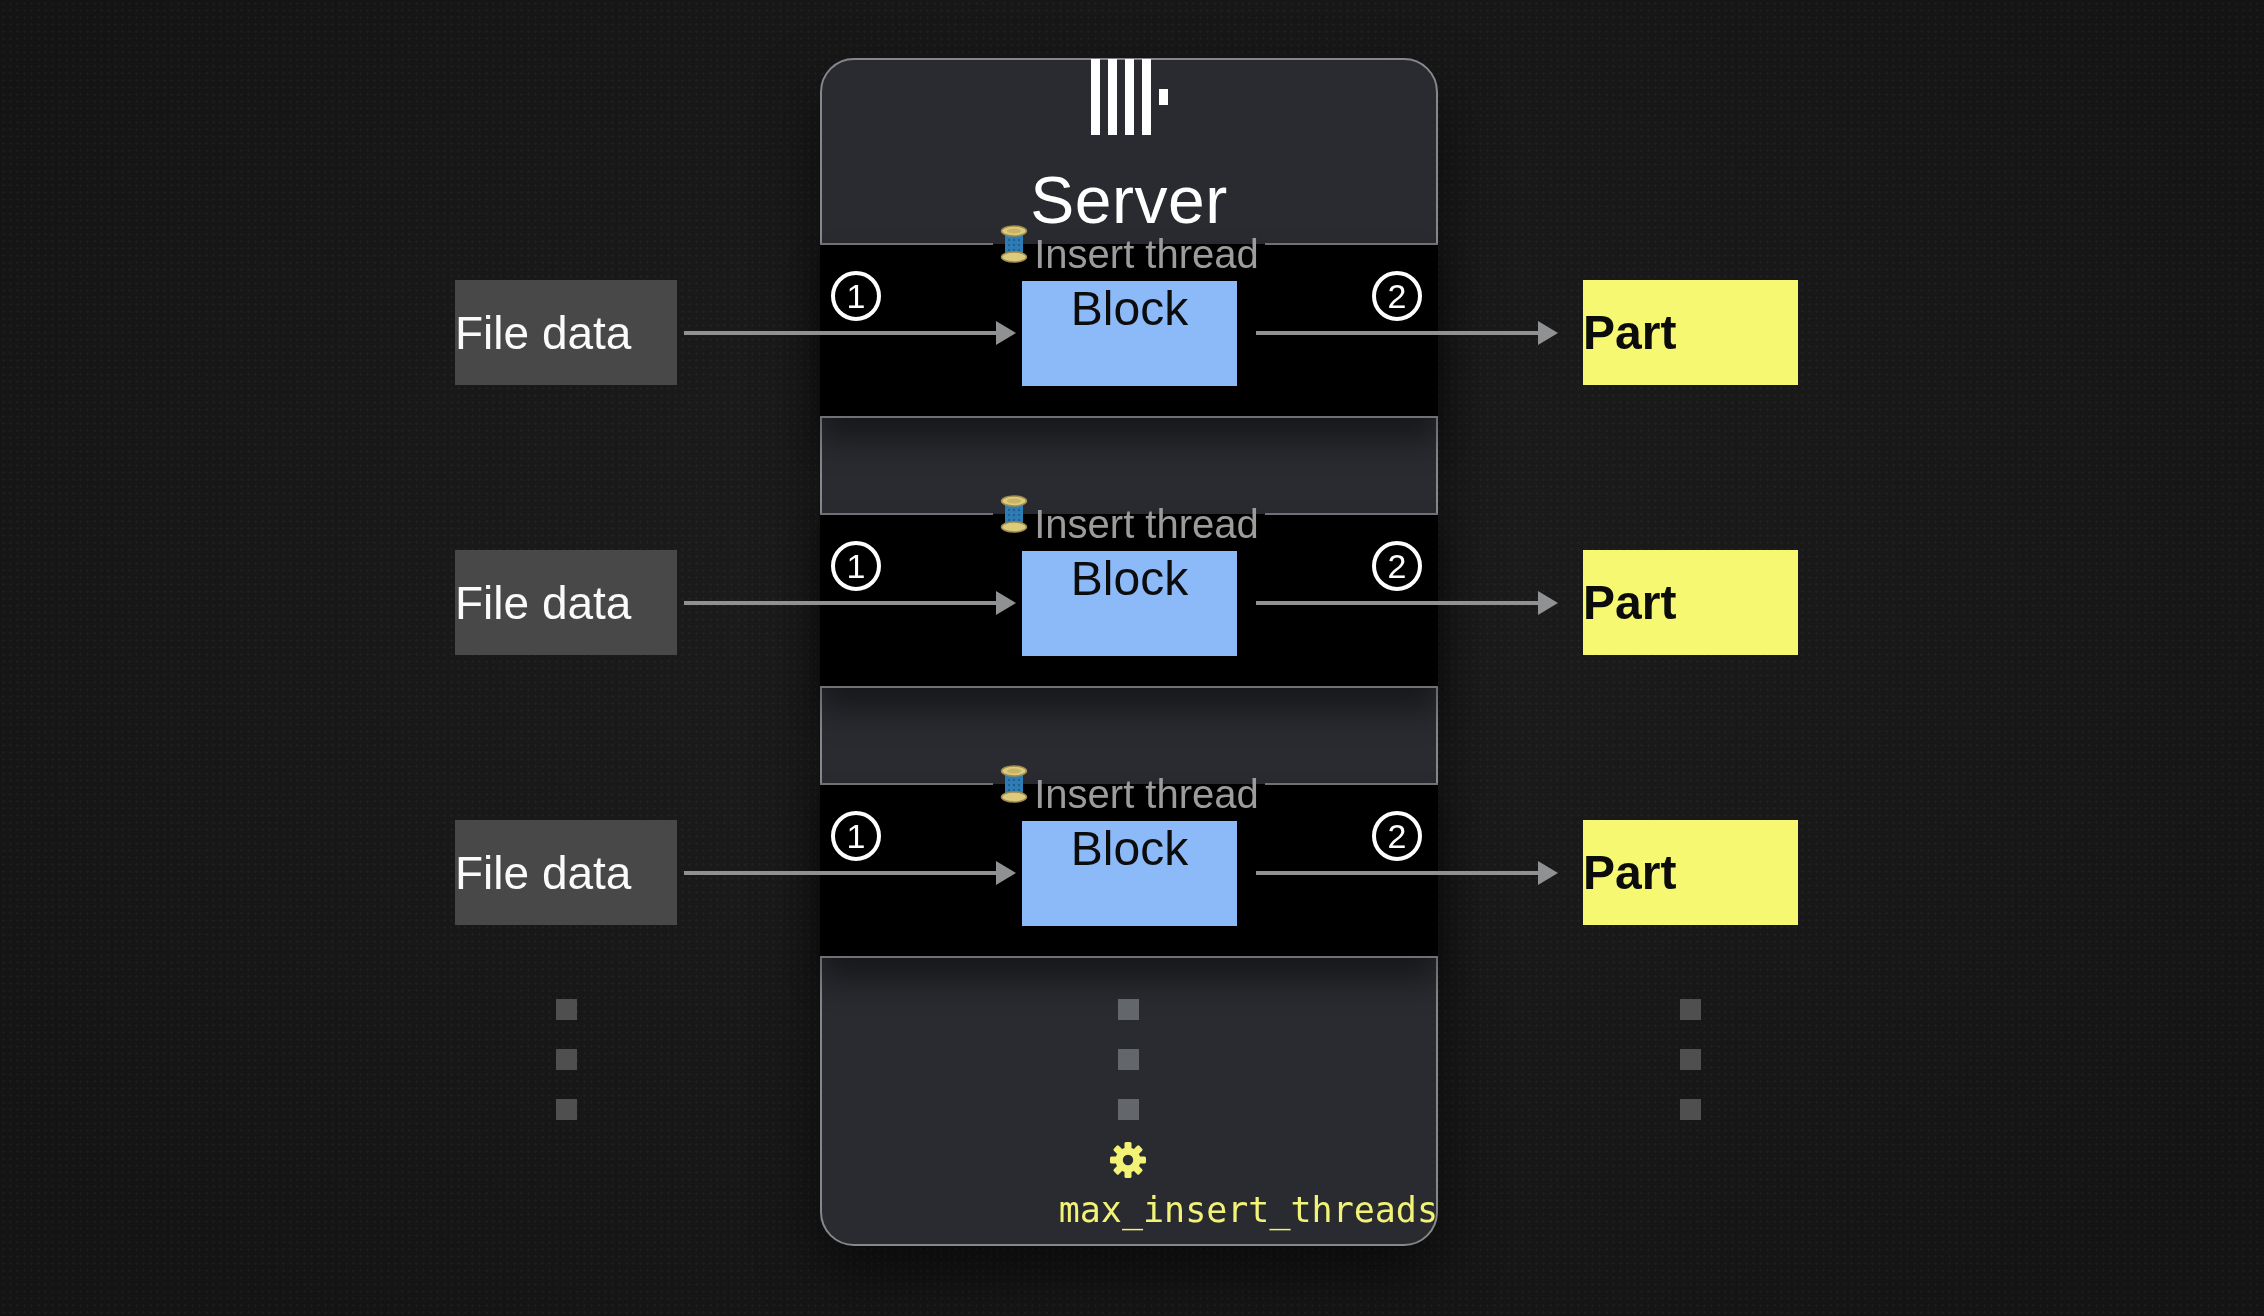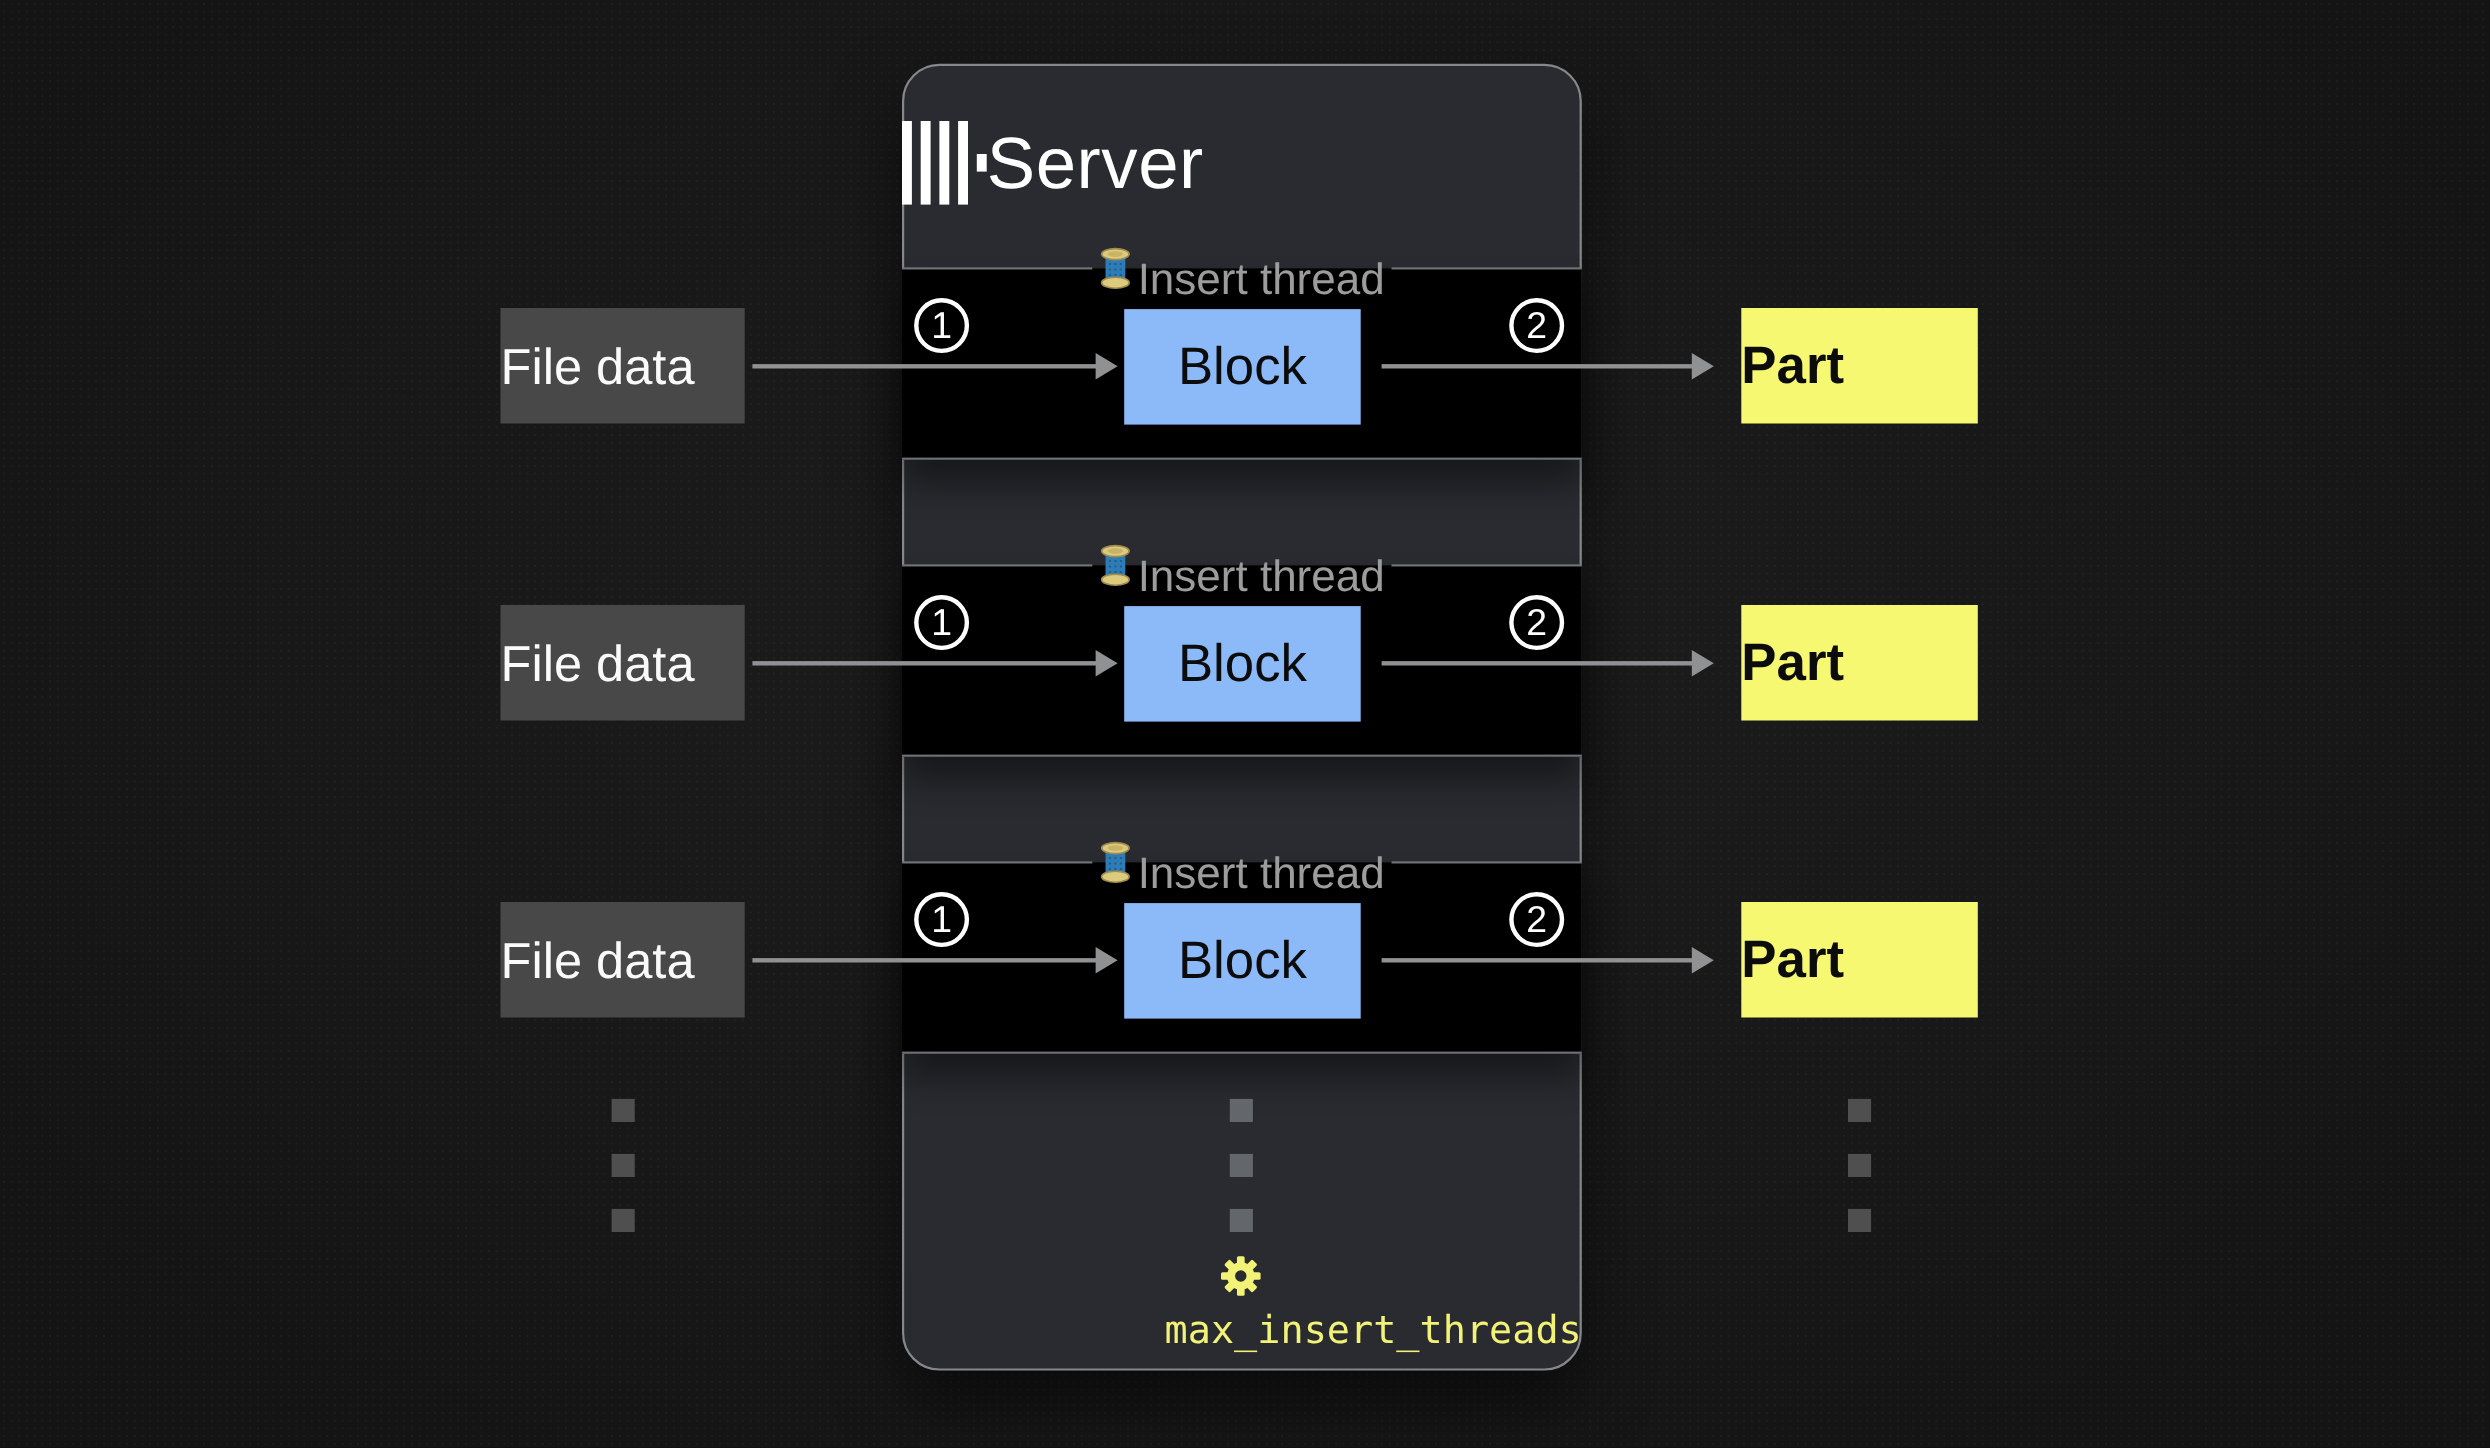--- a/index.html
+++ b/index.html
@@ -18,21 +18,21 @@
   
   .server{
     position:absolute;left:820px;top:58px;width:618px;height:1188px;
     background:var(--server-bg,#292b30);
     border:2px solid var(--server-border,#85878b);
     border-radius:34px;box-sizing:border-box;
     box-shadow:0 28px 60px rgba(0,0,0,0.55);
   }
   .server-title{
     position:absolute;left:820px;top:58px;width:618px;height:180px;
-    display:flex;align-items:center;justify-content:flex-start;
+    display:flex;align-items:center;justify-content:flex-start;gap:26px;flex-direction:column;
   }
   .ch-logo{display:flex;align-items:center;gap:8px;height:78px;}
   .ch-bar{width:9px;height:76px;background:#fff;}
   .ch-dot{width:9px;height:16px;background:#fff;align-self:center;}
   .server-title .title-text{color:#fff;font-size:66px;letter-spacing:0.5px;}
   
   .thread-row{
     position:absolute;left:820px;width:618px;height:174px;
     background:var(--row-bg,#000);
     border-bottom:2px solid var(--row-border,#6f7174);
@@ -50,21 +50,21 @@
   .spool{width:30px;height:40px;flex:0 0 auto;}
   .badge{
     position:absolute;width:50px;height:50px;border:4px solid #fff;border-radius:50%;
     box-sizing:border-box;display:flex;align-items:center;justify-content:center;
     color:#fff;font-size:34px;top:27px;background:transparent;
   }
   .badge-1{left:11px;}
   .badge-2{left:552px;}
   .block-box{
     position:absolute;left:202px;top:37px;width:215px;height:105px;
-    background:var(--block-bg,#8cbaf8);display:flex;align-items:center;justify-content:center;
+    background:var(--block-bg,#8cbaf8);display:flex;align-items:flex-start;justify-content:center;
     color:var(--box-text,#0c0c0c);font-size:48px;
   }
   
   .file-box,.part-box{
     position:absolute;height:105px;display:flex;align-items:center;justify-content:flex-start;
   }
   .file-box{left:455px;width:222px;background:var(--file-bg,#484848);color:var(--file-text,#fafafa);font-size:46px;}
   .part-box{left:1583px;width:215px;background:var(--part-bg,#f6f871);color:var(--box-text,#0c0c0c);font-size:48px;font-weight:bold;}
   .fp-1{top:280px;} .fp-2{top:550px;} .fp-3{top:820px;}
   

